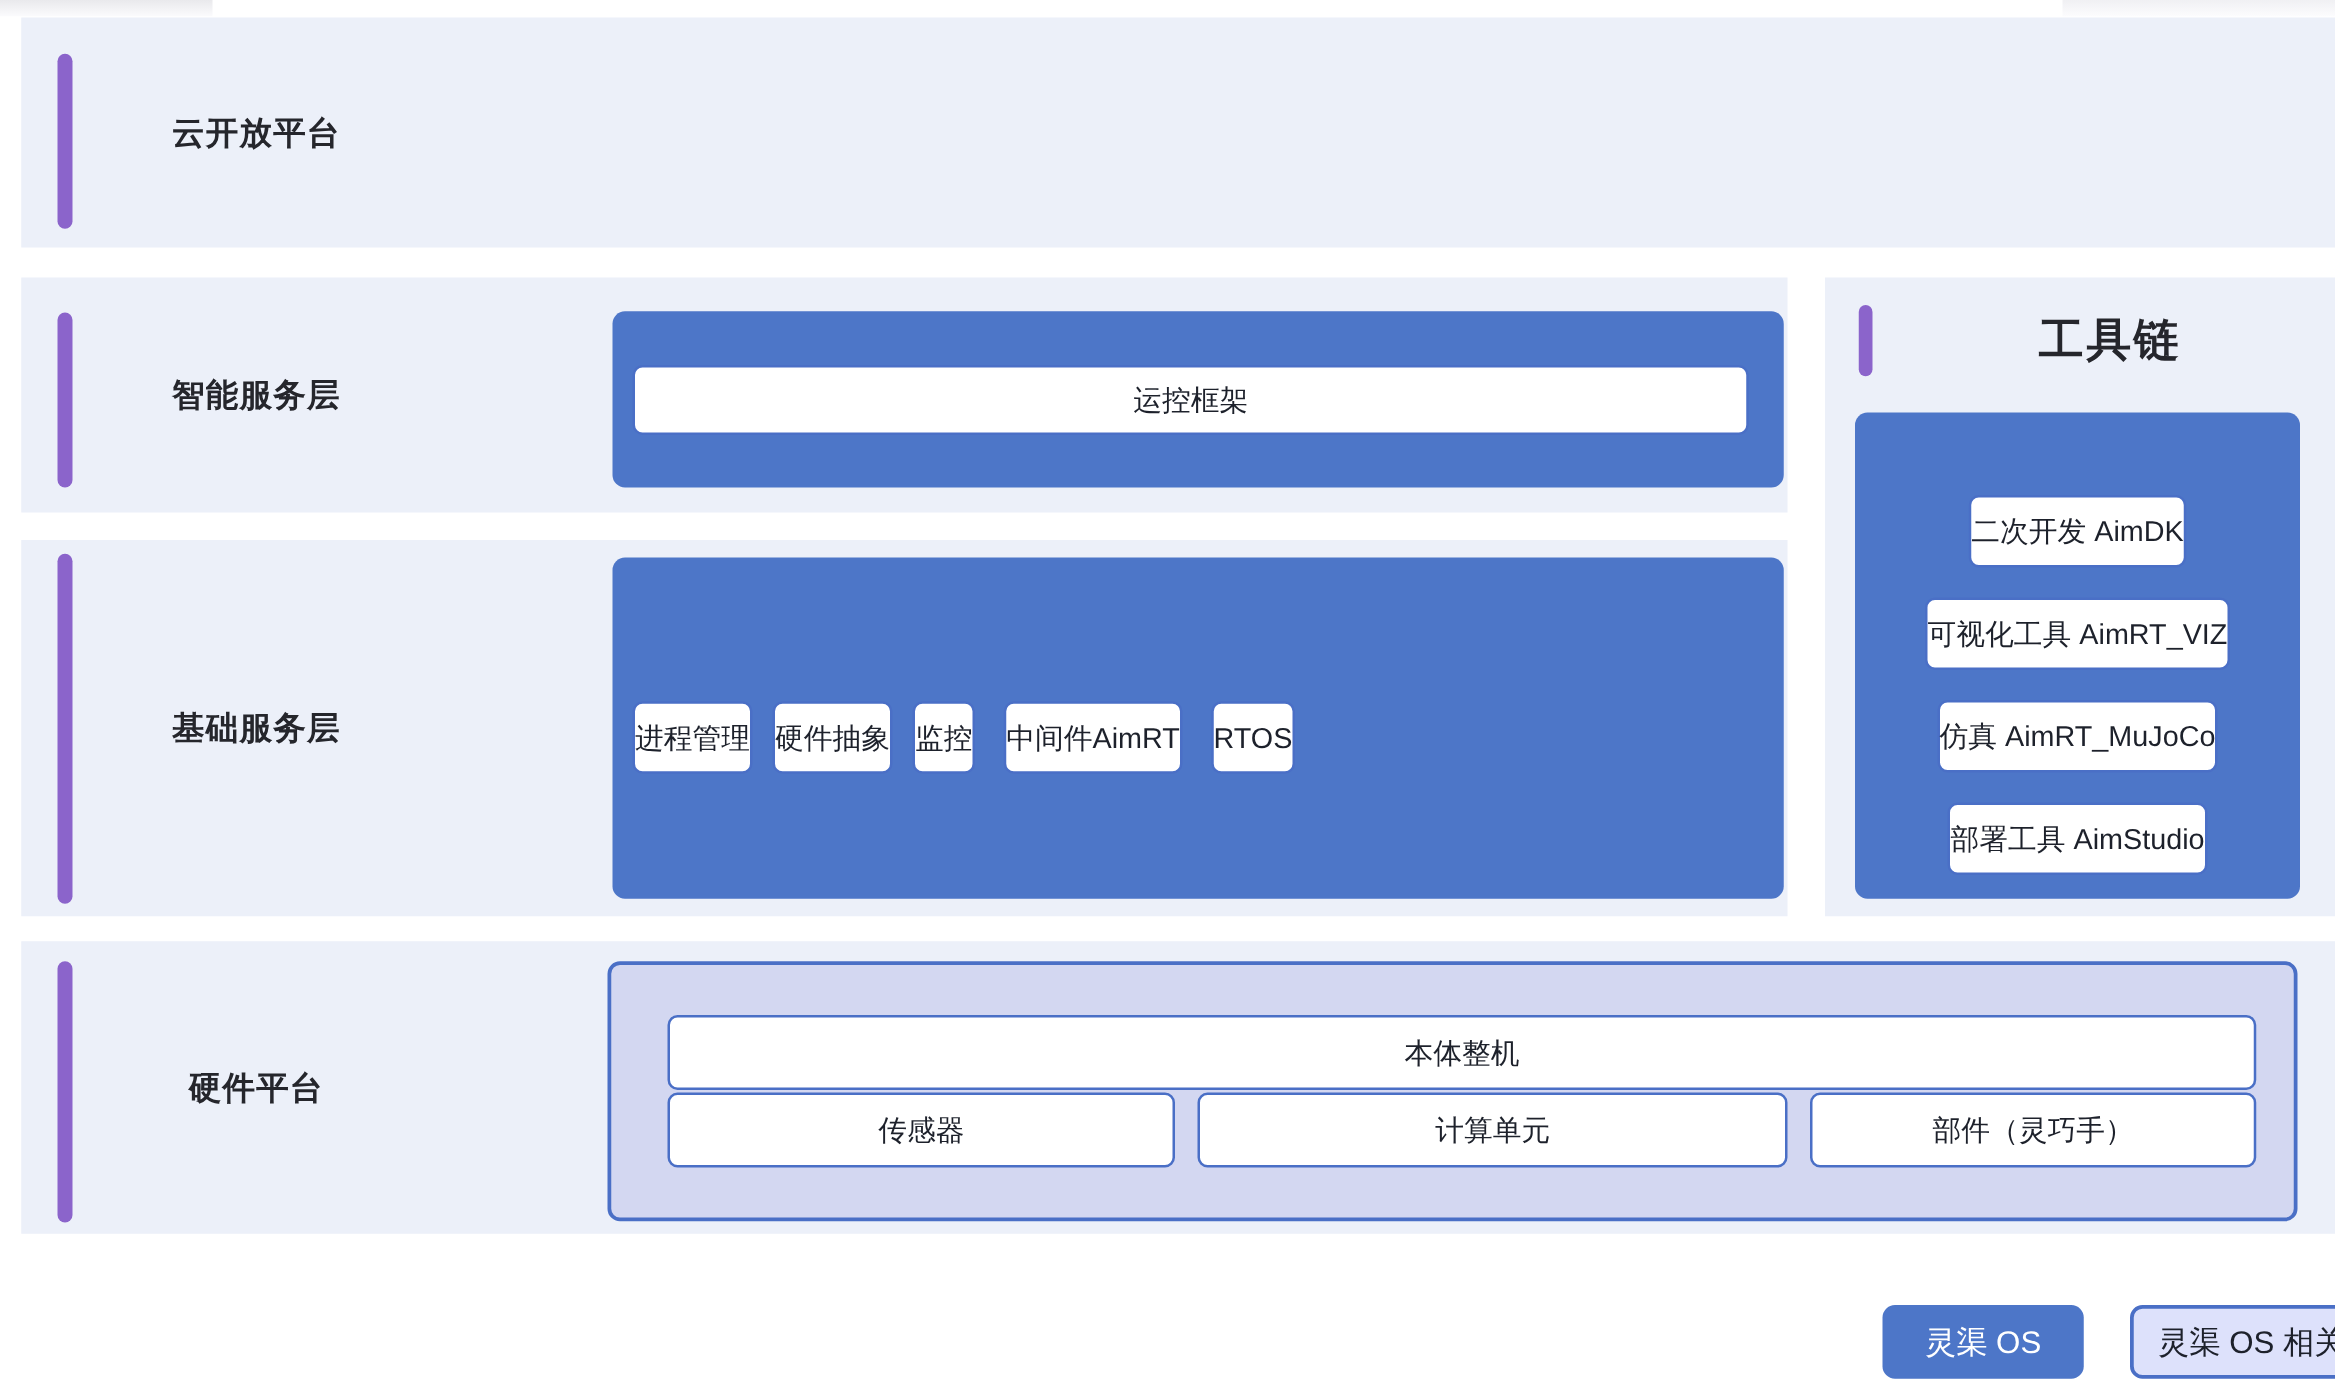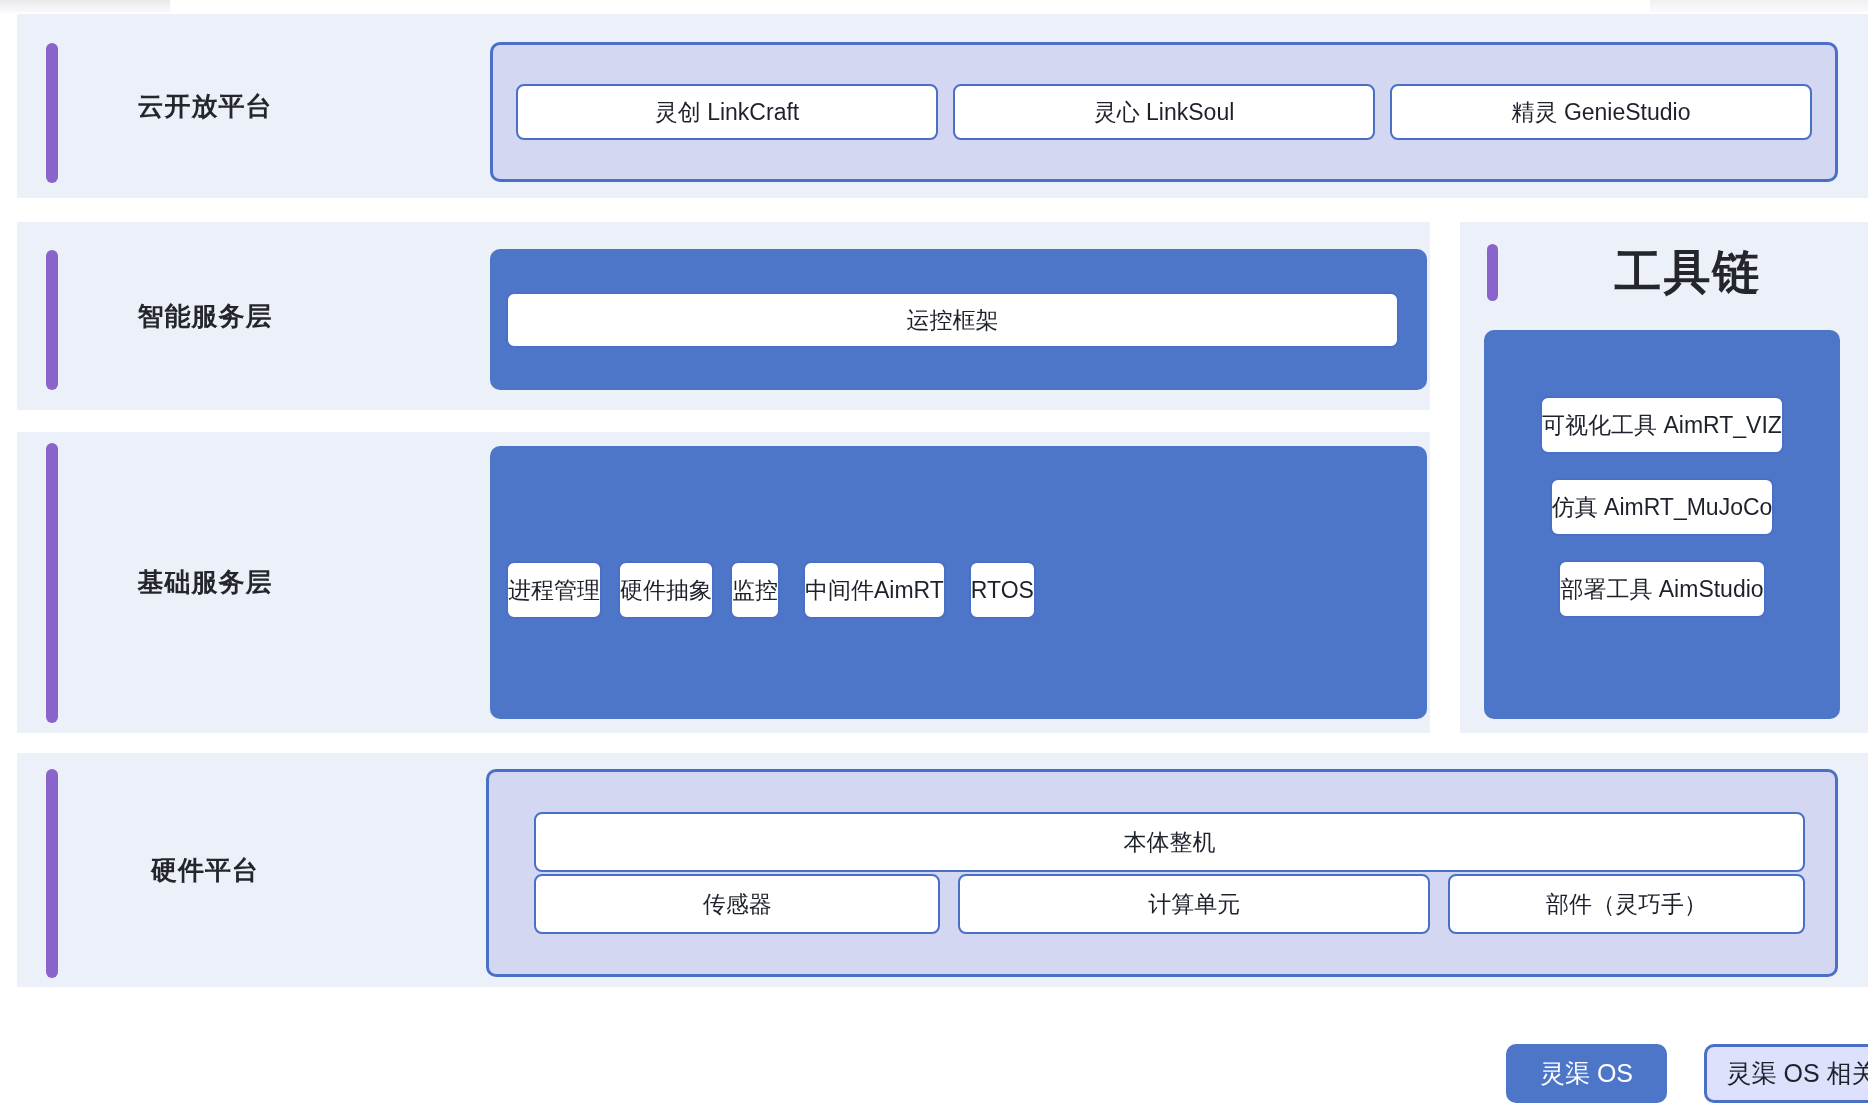--- a/index.html
+++ b/index.html
@@ -49,21 +49,21 @@
   .found-group{left:473px;top:14px;width:937px;height:273px;
     padding:34px 28px 19px 16px;display:flex;flex-direction:row;gap:23px;}
   .found-group .hstack{gap:16px;}
   .found-group .node{height:58px;}
   .found-group .hstack .node{flex:1;}
   
   .panel-toolchain{left:1460px;top:222px;width:408px;height:511px;}
   .panel-toolchain .accent-bar{left:27px;top:22px;width:11px;height:57px;}
   .toolchain-title-wrap{position:absolute;left:0;top:22px;width:100%;height:57px;
     display:flex;align-items:center;justify-content:center;}
-  .toolchain-title{font-size:47px;font-weight:600;color:var(--label-text);letter-spacing:2px;margin-left:48px;}
+  .toolchain-title{font-size:36px;font-weight:600;color:var(--label-text);letter-spacing:2px;margin-left:48px;}
   .toolchain-group{left:24px;top:108px;width:356px;height:389px;
     padding:66px 34px 19px;display:flex;flex-direction:column;gap:24px;}
   .toolchain-group .node{height:58px;}
   
   .row-hw{left:17px;top:753px;width:1851px;height:234px;}
   .row-hw .accent-bar{left:29px;top:16px;height:209px;}
   .hw-group{left:469px;top:16px;width:1352px;height:208px;
     padding:40px 30px 25px 45px;display:flex;flex-direction:column;gap:2px;}
   .hw-group .node{height:60px;}
   .hw-group .hstack{gap:18px;}
@@ -80,25 +80,20 @@
 
 <div class="canvas">
 
   <div class="edge-artifact left"></div>
   <div class="edge-artifact right"></div>
 
   <section class="row row-cloud">
     <div class="accent-bar"></div>
     <div class="layer-label-wrap">
       <div class="layer-label">云开放平台</div>
-    </div>
-    <div class="group lavender cloud-group">
-      <div class="node">灵创 LinkCraft</div>
-      <div class="node">灵心 LinkSoul</div>
-      <div class="node">精灵 GenieStudio</div>
     </div>
   </section>
 
   <section class="row row-intel">
     <div class="accent-bar"></div>
     <div class="layer-label-wrap">
       <div class="layer-label">智能服务层</div>
     </div>
     <div class="group blue intel-group">
       <div class="node">运控框架</div>
@@ -120,20 +115,21 @@
       <div class="node">RTOS</div>
     </div>
   </section>
 
   <section class="row panel-toolchain">
     <div class="accent-bar"></div>
     <div class="toolchain-title-wrap">
       <div class="toolchain-title">工具链</div>
     </div>
     <div class="group blue toolchain-group">
+      <div class="node">二次开发 AimDK</div>
       <div class="node">可视化工具 AimRT_VIZ</div>
       <div class="node">仿真 AimRT_MuJoCo</div>
       <div class="node">部署工具 AimStudio</div>
     </div>
   </section>
 
   <section class="row row-hw">
     <div class="accent-bar"></div>
     <div class="layer-label-wrap">
       <div class="layer-label">硬件平台</div>

